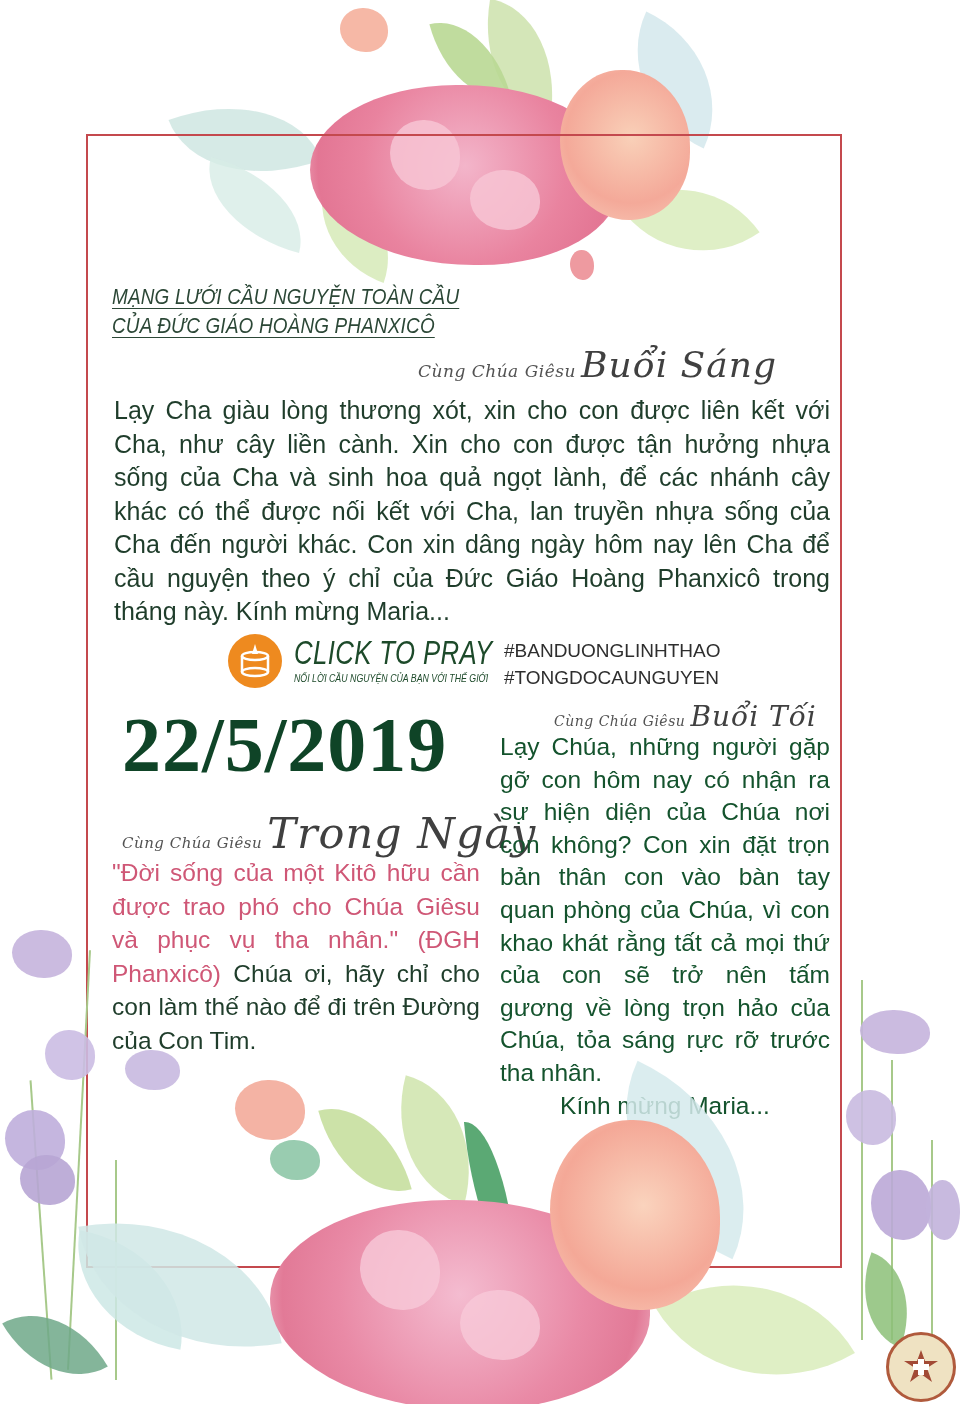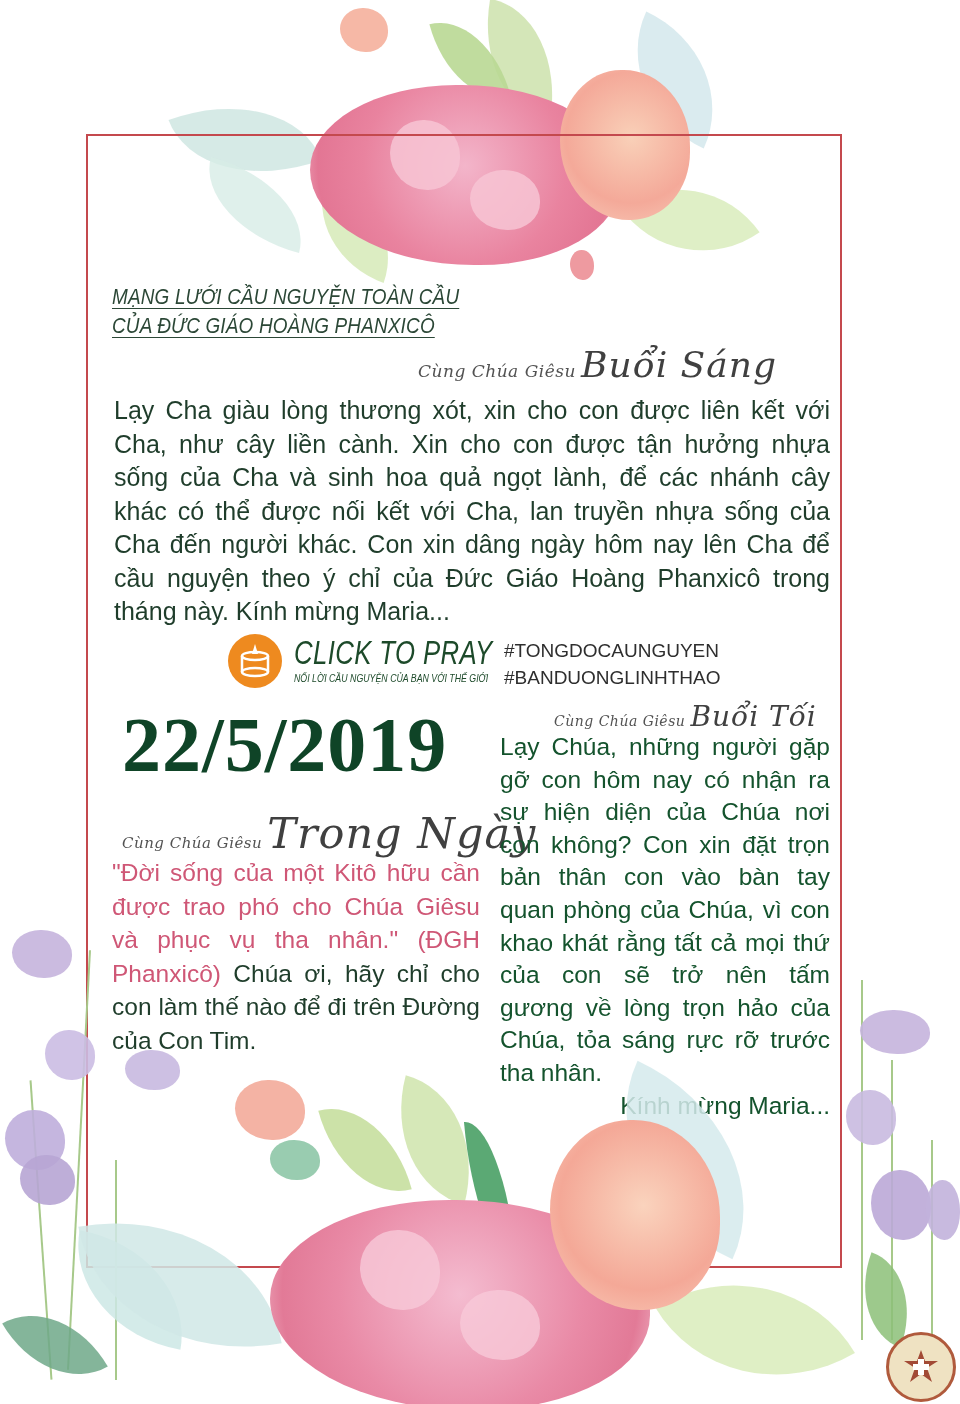--- a/index.html
+++ b/index.html
@@ -110,43 +110,43 @@
       <ellipse cx="27" cy="22" rx="13" ry="4" fill="none" stroke="#fff" stroke-width="2.5"></ellipse>
       <path d="M14 22 L14 38 M40 22 L40 38" stroke="#fff" stroke-width="2.5"></path>
       <ellipse cx="27" cy="38" rx="13" ry="4" fill="none" stroke="#fff" stroke-width="2.5"></ellipse>
     </svg>
   </div>
   <div class="logo-title">CLICK TO PRAY</div>
   <div class="logo-sub">NỐI LỜI CẦU NGUYỆN CỦA BẠN VỚI THẾ GIỚI</div>
 </div>
 
 <div class="abs hashtags">
+  <div>#BANDUONGLINHTHAO</div>
   <div>#TONGDOCAUNGUYEN</div>
-  <div>#BANDUONGLINHTHAO</div>
 </div>
 
 <div class="abs script-heading" style="left:554px;top:700px;">
   <span class="small" style="font-size:14px">Cùng Chúa Giêsu</span>
   <span class="big" style="font-size:28px">Buổi Tối</span>
 </div>
 
 <div class="abs date">22/5/2019</div>
 
 <div class="abs script-heading" style="left:122px;top:808px;">
   <span class="small" style="font-size:15px">Cùng Chúa Giêsu</span>
   <span class="big" style="font-size:43px">Trong Ngày</span>
 </div>
 
 <div class="abs day-text">
   <span class="quote">"Đời sống của một Kitô hữu cần được trao phó cho Chúa Giêsu và phục vụ tha nhân." (ĐGH Phanxicô)</span><span> Chúa ơi, hãy chỉ cho con làm thế nào để đi trên Đường của Con Tim.</span>
 </div>
 
 <div class="abs evening-text">
   <div>Lạy Chúa, những người gặp gỡ con hôm nay có nhận ra sự hiện diện của Chúa nơi con không? Con xin đặt trọn bản thân con vào bàn tay quan phòng của Chúa, vì con khao khát rằng tất cả mọi thứ của con sẽ trở nên tấm gương về lòng trọn hảo của Chúa, tỏa sáng rực rỡ trước tha nhân.</div>
-  <div style="text-align:right">Kính mừng Maria...</div>
+  <div style="text-align:center">Kính mừng Maria...</div>
 </div>
 
 <div class="abs" style="left:0;top:920px;width:200px;height:484px;">
   <div class="stem" style="left:78px;top:30px;height:420px;transform:rotate(3deg)"></div>
   <div class="stem" style="left:40px;top:160px;height:300px;transform:rotate(-4deg)"></div>
   <div class="stem" style="left:115px;top:240px;height:220px"></div>
   <div class="petal" style="left:12px;top:10px;width:60px;height:48px;background:#c5b4dd;opacity:.9"></div>
   <div class="petal" style="left:45px;top:110px;width:50px;height:50px;background:#cbbde3;opacity:.9"></div>
   <div class="petal" style="left:5px;top:190px;width:60px;height:60px;background:#bfaedb;opacity:.9"></div>
   <div class="petal" style="left:20px;top:235px;width:55px;height:50px;background:#b7a5d4;opacity:.9"></div>

